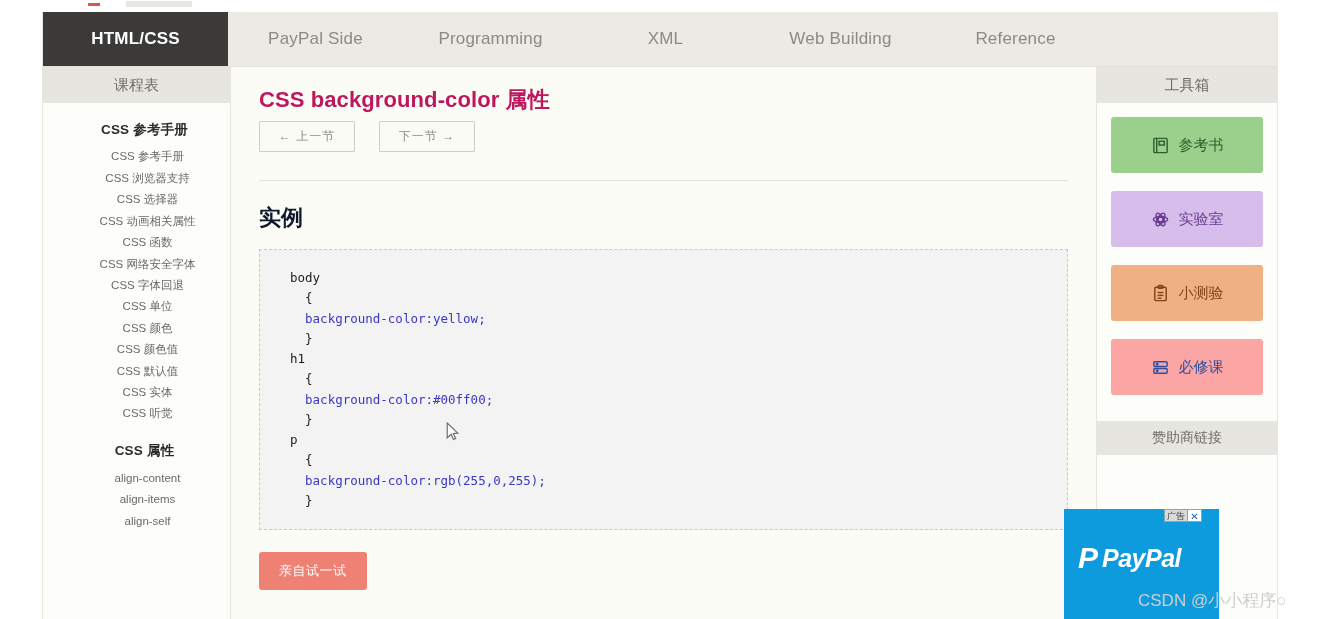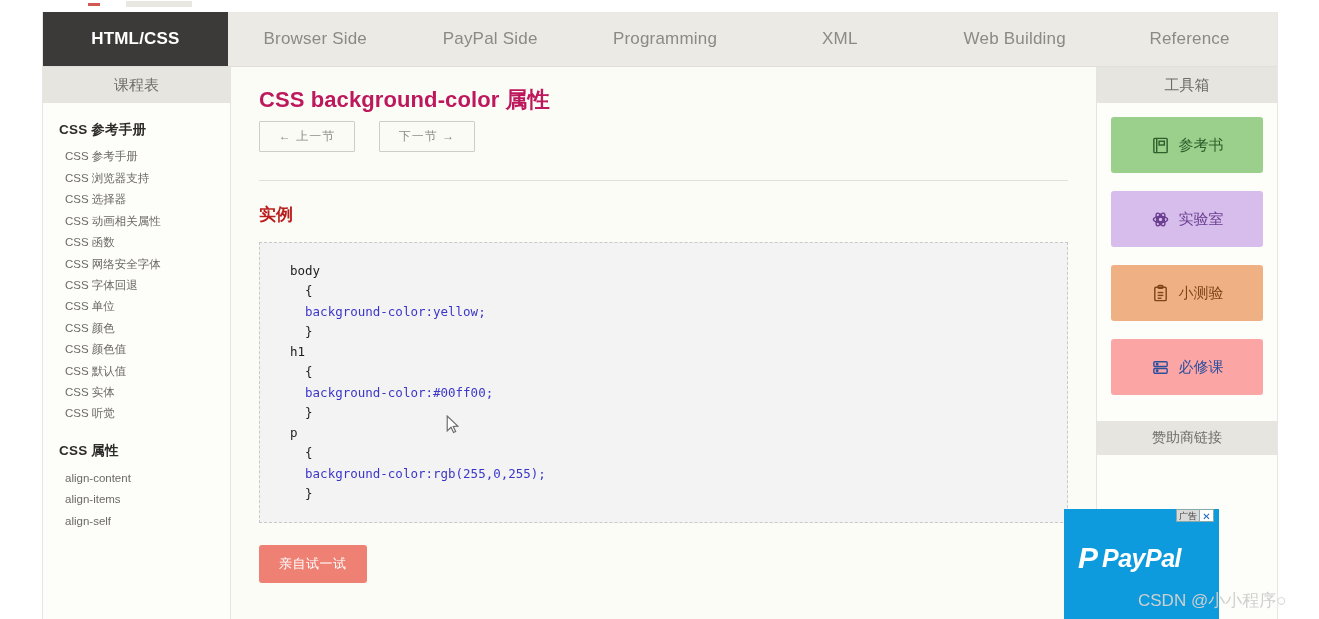--- a/index.html
+++ b/index.html
@@ -58,21 +58,21 @@
   .leftcol {
     width: 188px; flex: 0 0 188px;
     background: #fdfdf9;
     border-right: 1px solid #e6e4de;
   }
   .col-head {
     height: 36px; background: #e7e5e0;
     display: flex; align-items: center; justify-content: center;
     font-size: 15px; color: #6e6c67;
   }
-  .left-body { padding: 12px 0 0 16px; }
+  .left-body { padding: 12px 0 0 16px; text-align: center; }
   .grp-title {
     font-size: 13.5px; font-weight: 700; color: #2e2c2a;
     margin: 6px 0 7px 0; letter-spacing: .2px;
   }
   .grp-title.second { margin-top: 18px; }
   .lnk {
     display: block; font-size: 11.5px; color: #6c6a66;
     padding: 4.4px 0 4.4px 6px; line-height: 1.1;
   }
 
@@ -91,21 +91,21 @@
     font-family: inherit;
     background: #fbfbf6;
     border: 1px solid #cfcdc7;
     color: #8e8c87; font-size: 12px;
     padding: 6px 16px; min-width: 96px;
     border-radius: 1px; cursor: pointer;
     letter-spacing: 1px;
   }
   .rule { margin-top: 28px; height: 1px; background: #e2e0d9; }
   h2.sect {
-    font-size: 17px; font-weight: 700; color: #b91c1c;
+    font-size: 22px; font-weight: 700; color: #0f172a;
     margin-top: 22px; margin-bottom: 16px;
   }
   .code {
     background: #f3f3f3;
     border: 1px dashed #c9c9c9;
     padding: 18px 0 18px 30px;
     font-family: "DejaVu Sans Mono", "Liberation Mono", monospace;
     font-size: 12.5px; line-height: 1.62; color: #1c1c1c;
     position: relative;
     min-height: 250px;
@@ -143,21 +143,21 @@
     font-size: 14px; color: #6e6c67; margin-top: 2px;
   }
 
   
   .ad {
     position: absolute; left: 1064px; top: 509px;
     width: 155px; height: 110px;
     background: #0d9bdd; overflow: hidden;
   }
   .ad-badges {
-    position: absolute; right: 5px; top: 0; display: flex; height: 13px;
+    position: absolute; right: 17px; top: 0; display: flex; height: 13px;
   }
   .ad-badges .b1 {
     background: #d9d9d9; color: #444; font-size: 9px;
     padding: 0 2px; line-height: 13px; border: 1px solid #8aa; 
   }
   .ad-badges .b2 {
     background: #ffffff; color: #1466b8; font-size: 10px;
     width: 14px; text-align: center; line-height: 13px;
     border: 1px solid #8aa; border-left: none;
   }
@@ -182,23 +182,20 @@
   <div class="top-scrap">
     <div class="dash"></div>
     <div class="ghost"></div>
   </div>
 
   <div class="page">
 
     <nav class="topnav">
       <div class="nav-item active nav-w0">
         <span>HTML/CSS</span>
-      </div>
-      <div class="nav-item nav-w">
-        <span>Browser Side</span>
       </div>
       <div class="nav-item nav-w">
         <span>PayPal Side</span>
       </div>
       <div class="nav-item nav-w">
         <span>Programming</span>
       </div>
       <div class="nav-item nav-w">
         <span>XML</span>
       </div>

